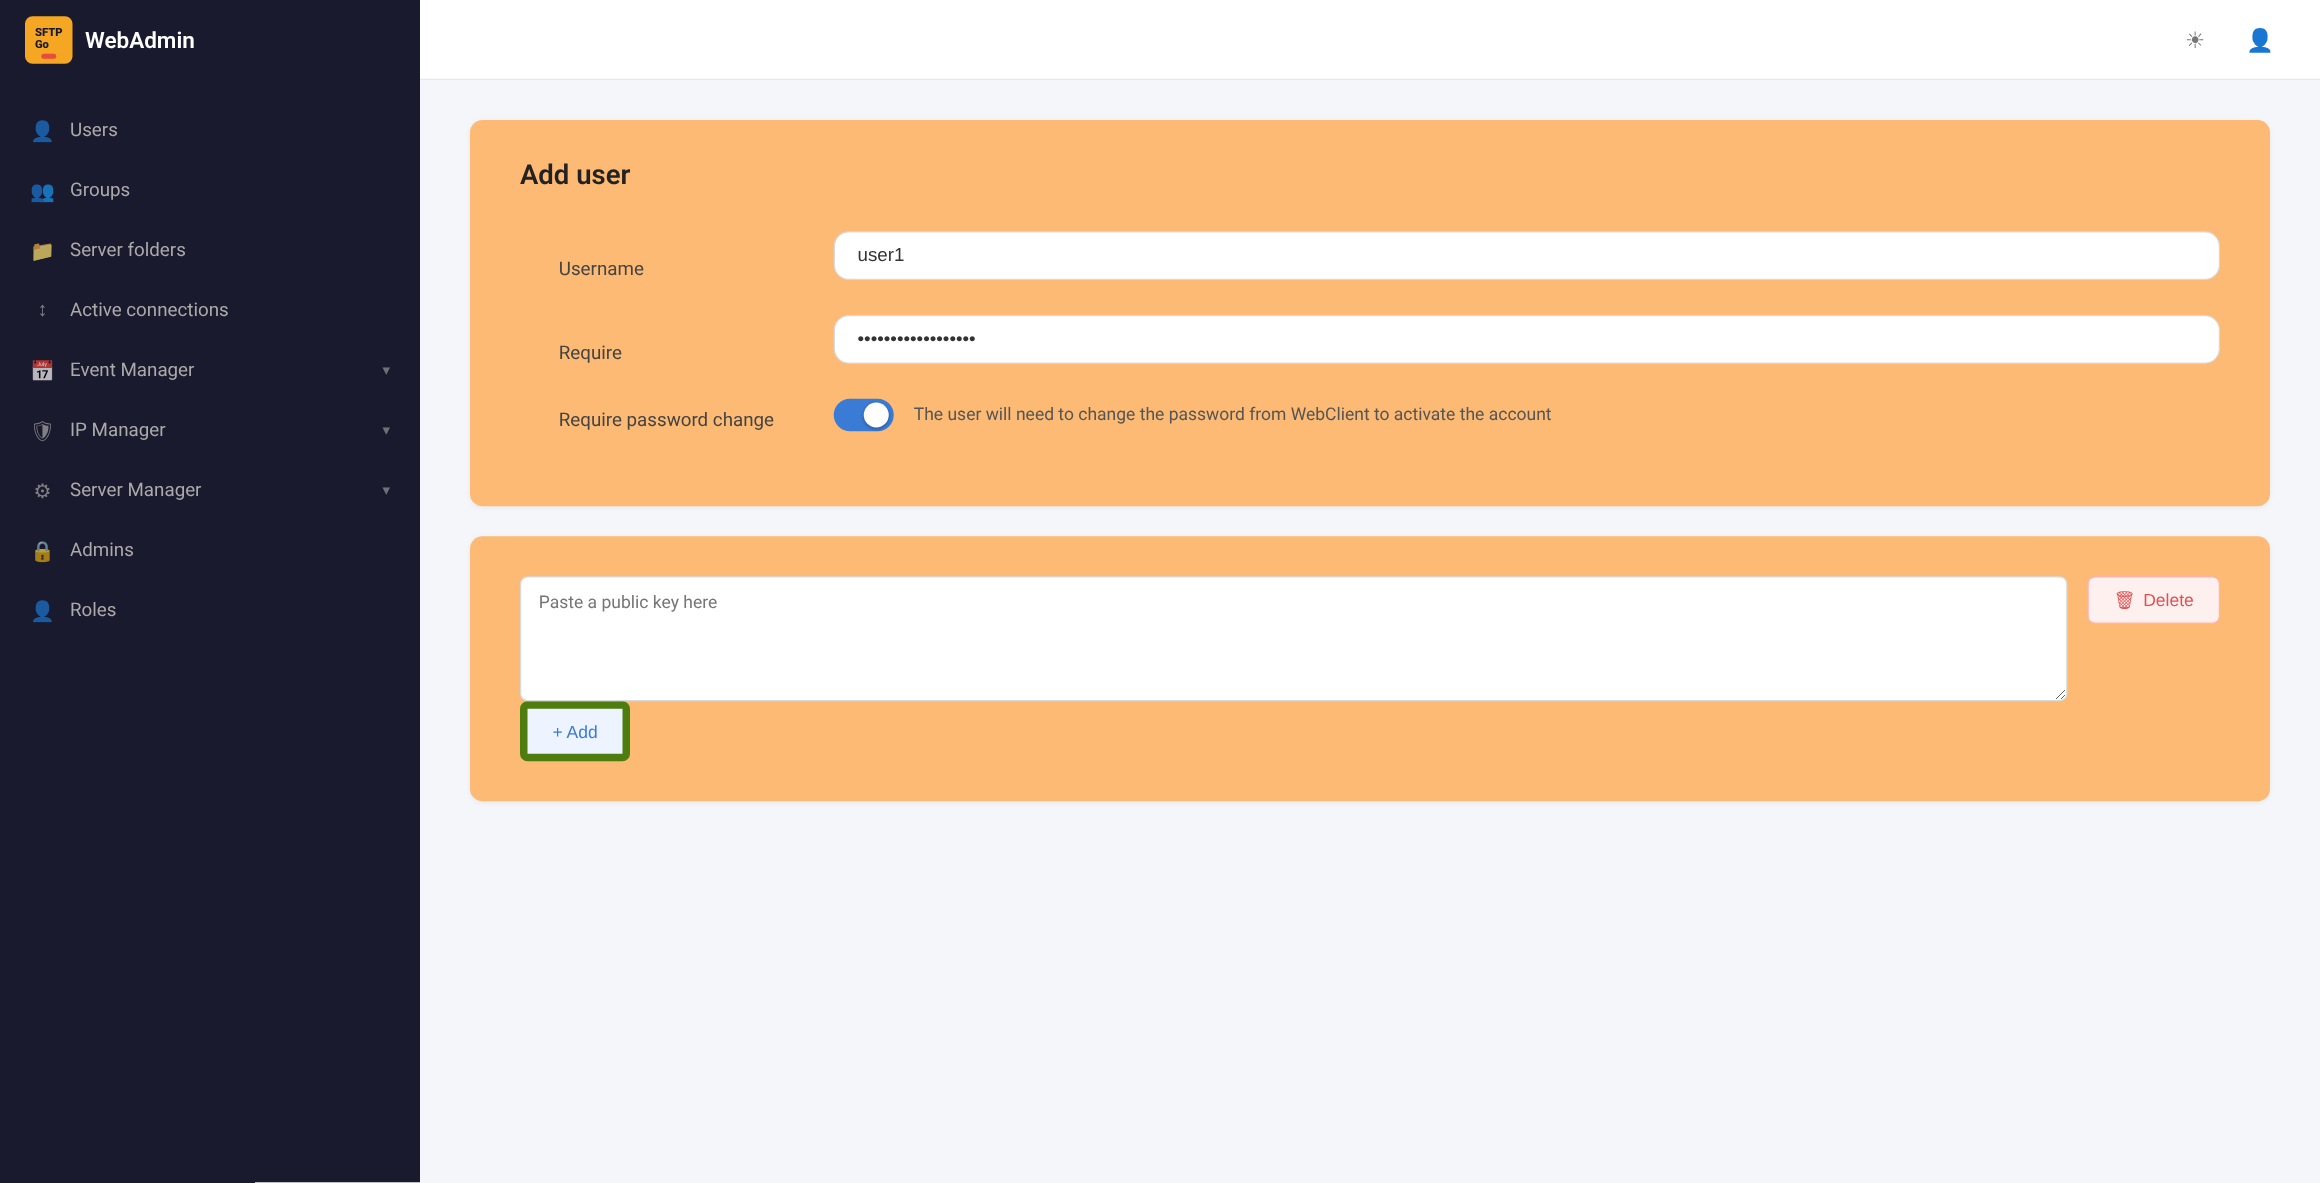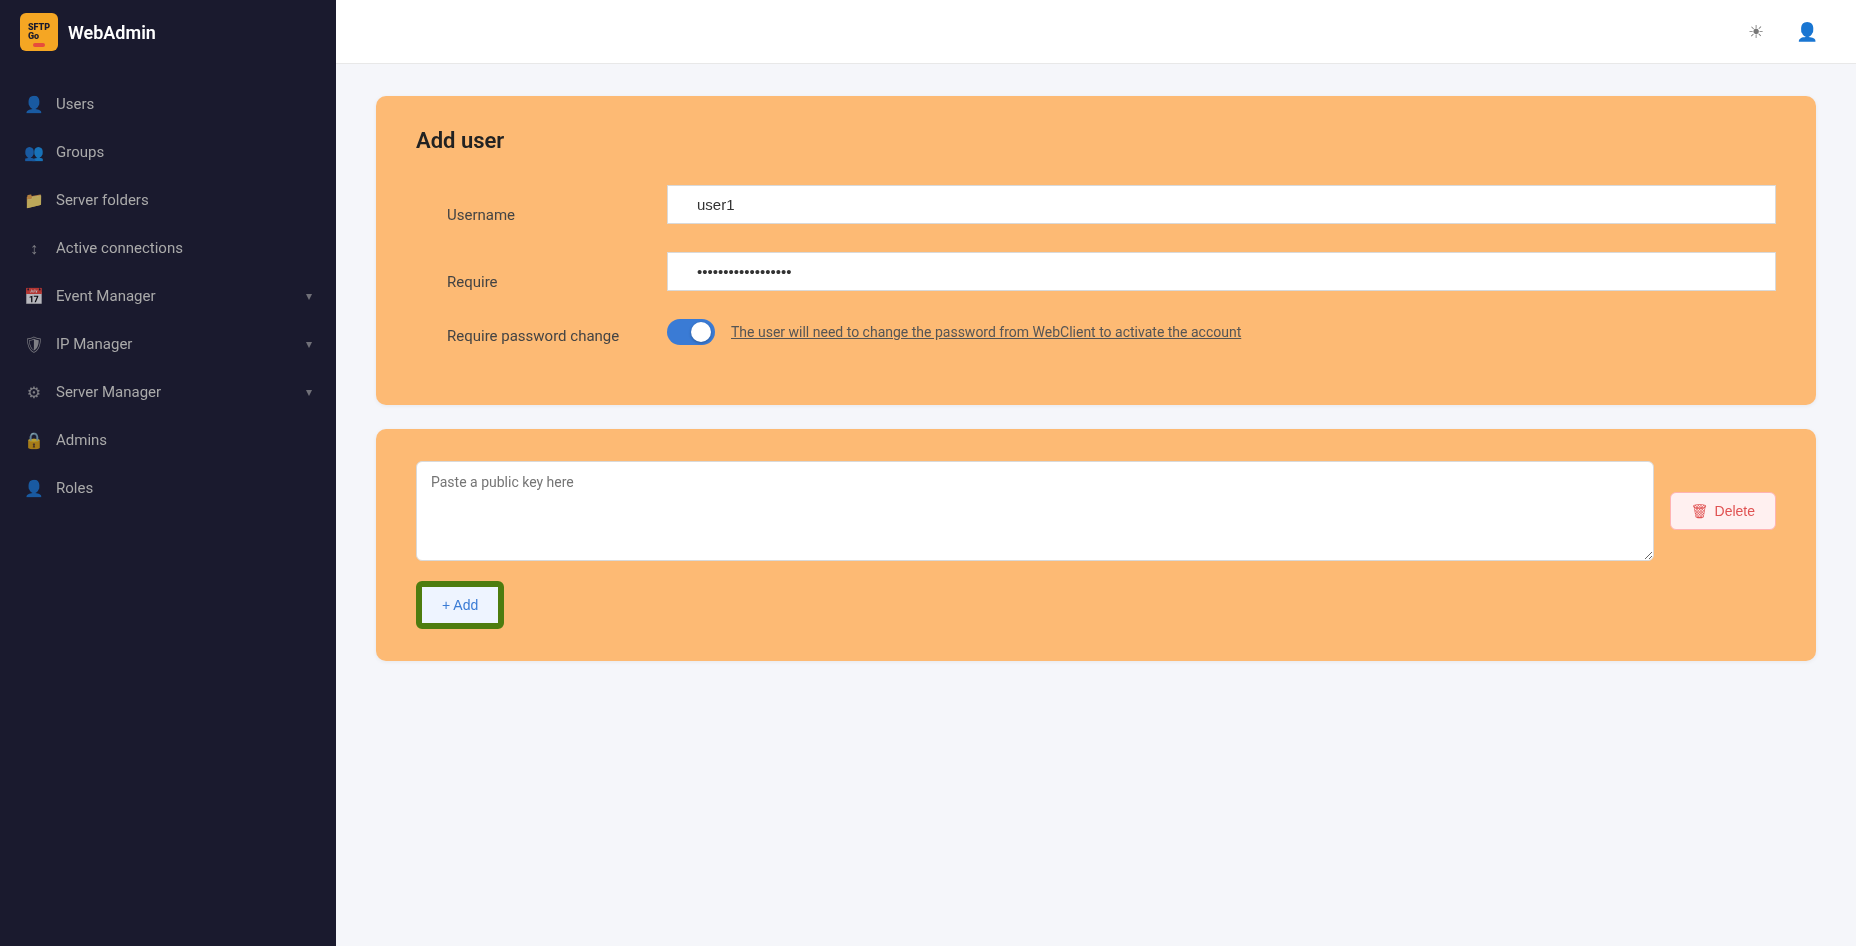--- a/index.html
+++ b/index.html
@@ -144,22 +144,22 @@
     }
     .form-label {
       width: 220px;
       font-size: 15px;
       color: #444;
       flex-shrink: 0;
     }
     .form-control {
       flex: 1;
       border: 1px solid #d9d9d9;
-      border-radius: 0;
-      padding: 10px 29px;
+      border-radius: 12px;
+      padding: 10px 18px;
       font-size: 15px;
       color: #333;
       outline: none;
       background: #fff;
     }
 
     
     .toggle-row {
       display: flex;
       align-items: center;
@@ -191,38 +191,36 @@
       width: 20px;
       height: 20px;
       background: #fff;
       border-radius: 50%;
       box-shadow: 0 1px 3px rgba(0,0,0,0.3);
       transition: left 0.2s;
     }
     .toggle-description {
       font-size: 14px;
       color: #555;
-      text-decoration: underline;
     }
 
     
     .section-title {
       font-size: 17px;
       font-weight: 600;
       color: #222;
       margin-bottom: 24px;
       padding-bottom: 16px;
       border-bottom: 1px solid #f0f0f0;
     }
 
     .key-row {
       display: flex;
-      align-items: center;
+      align-items: flex-start;
       gap: 16px;
-      margin-bottom: 20px;
     }
     .key-textarea {
       flex: 1;
       border: 1px solid #d9d9d9;
       border-radius: 6px;
       padding: 12px 14px;
       font-size: 14px;
       color: #888;
       resize: vertical;
       min-height: 100px;

